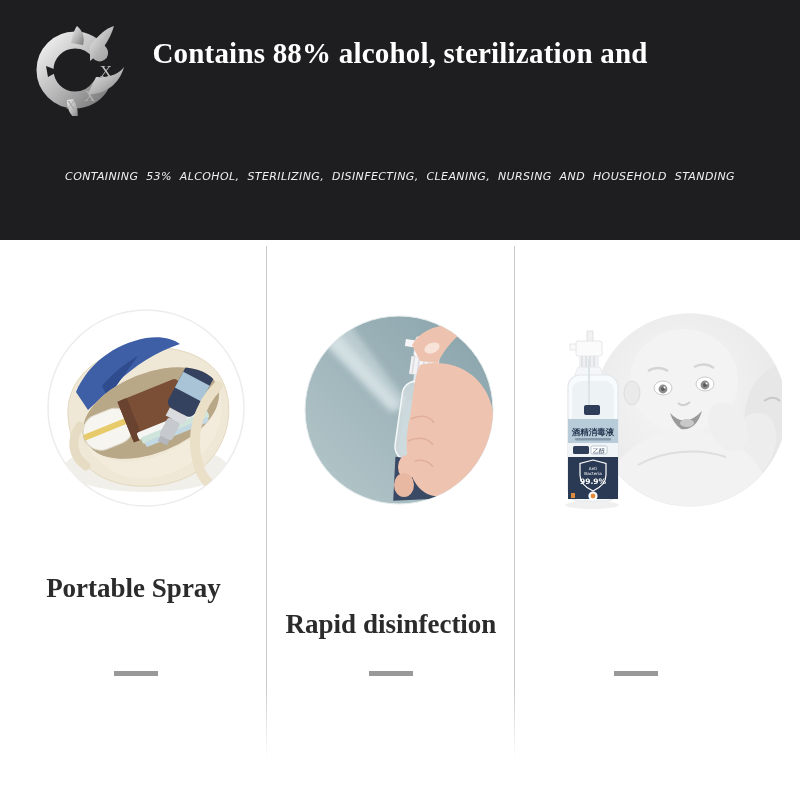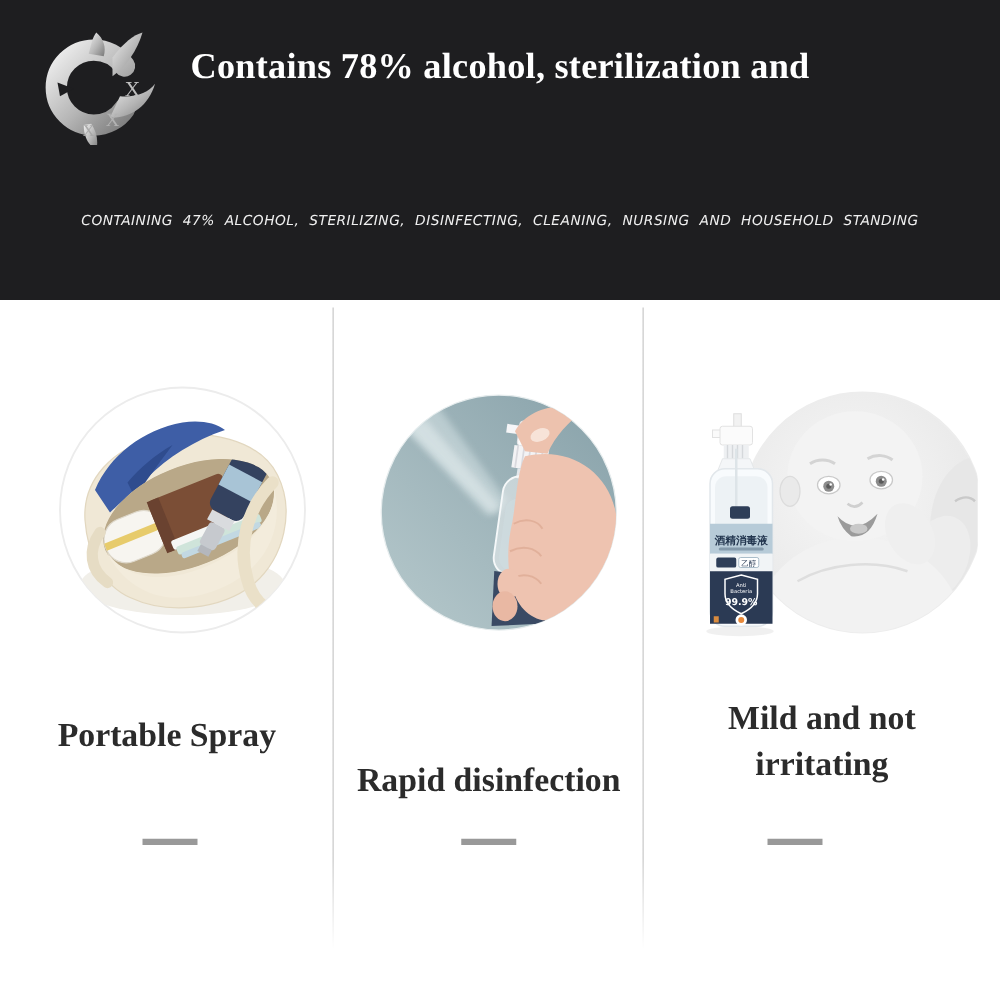--- a/index.html
+++ b/index.html
@@ -52,23 +52,23 @@
         <path d="M57,22 C66,10 74,4 81,2 C77,16 68,29 57,37 Z" fill="url(#lgSilver)"></path>
         <path d="M63,53 C76,54 86,50 91,43 C86,61 71,71 55,70 Z" fill="url(#lgSilver)"></path>
         <path d="M34,76 C34,86 38,92 44,96 C46,88 44,81 40,75 Z" fill="url(#lgSilver)"></path>
         <path d="M13,42 L26,47 L15,53 Z" fill="#1e1e20"></path>
       </g>
       <text class="serif" x="73" y="53" font-size="17" text-anchor="middle" fill="#bdbdbd">X</text>
       <text class="serif" x="57" y="77" font-size="15" text-anchor="middle" fill="#b3b3b3">X</text>
       <text class="serif" x="38" y="85" font-size="13" text-anchor="middle" fill="#a8a8a8">X</text>
     </svg>
     <div class="title">
-      <div>Contains 78% alcohol, sterilization and</div>
+      <div>Contains 88% alcohol, sterilization and</div>
     </div>
-    <div class="subtitle">CONTAINING 47% ALCOHOL, STERILIZING, DISINFECTING, CLEANING, NURSING AND HOUSEHOLD STANDING</div>
+    <div class="subtitle">CONTAINING 53% ALCOHOL, STERILIZING, DISINFECTING, CLEANING, NURSING AND HOUSEHOLD STANDING</div>
   </header>
 
   <main class="features">
     <div class="divider l"></div>
     <div class="divider r"></div>
 
     <svg class="photo ph1" viewBox="0 0 200 200">
       <defs>
           <clipPath id="c1">
             <circle cx="100" cy="100" r="98"></circle>
@@ -209,20 +209,17 @@
         <text x="51" y="169.5" font-size="4.2" text-anchor="middle" fill="#ffffff">Bacteria</text>
         <text x="51" y="179" font-size="7.5" font-weight="bold" text-anchor="middle" fill="#ffffff">99.9%</text>
         <circle cx="51" cy="191" r="4.6" fill="#ffffff"></circle>
         <circle cx="51" cy="191" r="2.4" fill="#e8893a"></circle>
         <rect x="29" y="188" width="4" height="5" fill="#d98b3f"></rect>
       </g>
     </svg>
 
     <div class="caption cap1">Portable Spray</div>
     <div class="caption cap2">Rapid disinfection</div>
-    <div class="caption cap3">
-      <div class="inner">Mild and not irritating</div>
-    </div>
     <div class="dash d1"></div>
     <div class="dash d2"></div>
     <div class="dash d3"></div>
   </main>
 </div>
 
 </body></html>

